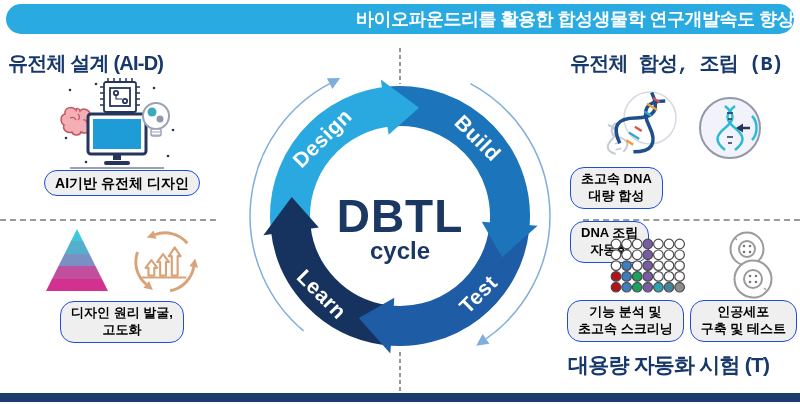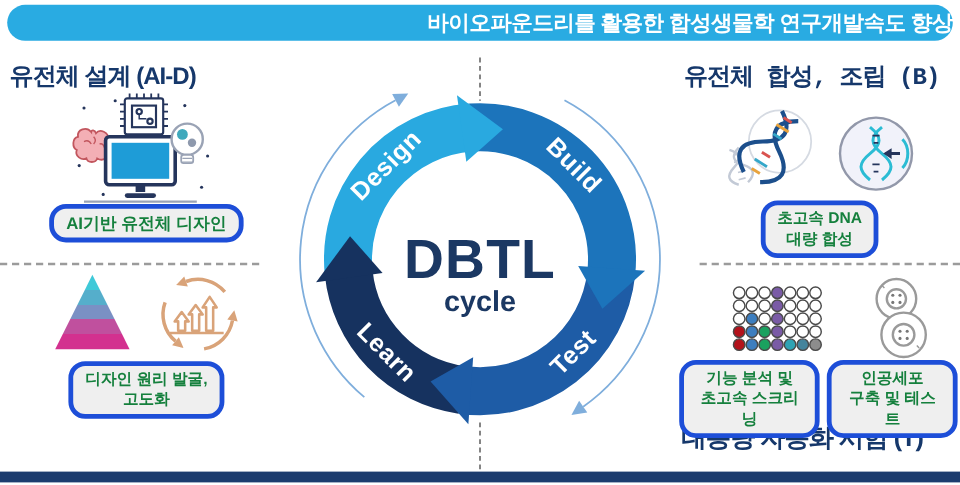--- a/index.html
+++ b/index.html
@@ -5,22 +5,22 @@
   html,body{margin:0;padding:0;background:#fff;}
   .stage{position:relative;width:800px;height:404px;background:#ffffff;overflow:hidden;
          font-family:"Liberation Sans","DejaVu Sans",sans-serif;}
   .abs{position:absolute;}
   .header{left:6px;top:4px;width:788px;height:30px;background:#29ABE2;border-radius:16px;
           display:flex;align-items:center;justify-content:flex-end;}
   .header span{color:#ffffff;font-weight:bold;font-size:18px;letter-spacing:-0.5px;}
   .sec-title{color:#16386B;font-weight:bold;text-align:left;letter-spacing:-0.8px;white-space:nowrap;}
   .t20{font-size:20px;} .t21{font-size:21px;}
   .pillrow{display:flex;justify-content:center;align-items:flex-start;}
-  .pill{background:#EFEFEF;border:4px solid #1d4ed8;border-radius:14px;padding:3px 10px;
-        font-size:13px;font-weight:bold;color:#15803d;text-align:center;white-space:pre-line;line-height:1.3;}
+  .pill{background:#EFEFEF;border:1px solid #1d4ed8;border-radius:14px;padding:3px 10px;
+        font-size:13px;font-weight:bold;color:#000000;text-align:center;white-space:pre-line;line-height:1.3;}
   .dash-h{border-top:2px dashed #9B9B9B;height:0;}
   .bottom-bar{left:0;top:393px;width:800px;height:9px;background:#1C3C6E;}
   svg{display:block;}
   .cycle-label{fill:#ffffff;font-weight:bold;font-size:21px;letter-spacing:0.5px;
                font-family:"Liberation Sans","DejaVu Sans",sans-serif;}
   .dbtl{font-weight:bold;font-size:46px;letter-spacing:1px;}
   .cycle-sub{font-weight:bold;font-size:24px;}
 </style>
 </head>
 <body>
@@ -111,23 +111,25 @@
       <path d="M41 14 C31 22,31 28,41 36 C51 44,51 50,41 58"></path>
       <path d="M58 24 C64 30,64 42,58 48"></path>
     </g>
     <path d="M33 21h6M34 27h4M33 45h6M34 51h4" stroke="#25355C" stroke-width="1.5"></path>
     <g>
       <line x1="56" y1="36" x2="44" y2="36" stroke="#25355C" stroke-width="2.5"></line>
       <polygon points="42,36 49,31.5 49,40.5" fill="#25355C"></polygon>
     </g>
   </svg>
 
-  <div class="abs pillrow" style="left:570px;top:167px;width:226px;gap:12px;">
+  <div class="abs pillrow" style="left:570px;top:167px;width:226px;gap:12px;flex-direction:column;">
     <span class="pill">초고속 DNA
 대량 합성</span>
+    <span class="pill">DNA 조립
+자동화</span>
   </div>
 
   <svg class="abs" style="left:44px;top:227px;" width="66" height="66" viewBox="0 0 66 66">
     <defs>
       <linearGradient id="pyr" x1="0" y1="0" x2="0" y2="1">
         <stop offset="0" stop-color="#3FC9D8"></stop>
           <stop offset="0.2" stop-color="#3FC9D8"></stop>
         <stop offset="0.2" stop-color="#55AECB"></stop>
           <stop offset="0.4" stop-color="#55AECB"></stop>
         <stop offset="0.4" stop-color="#7A90C4"></stop>

